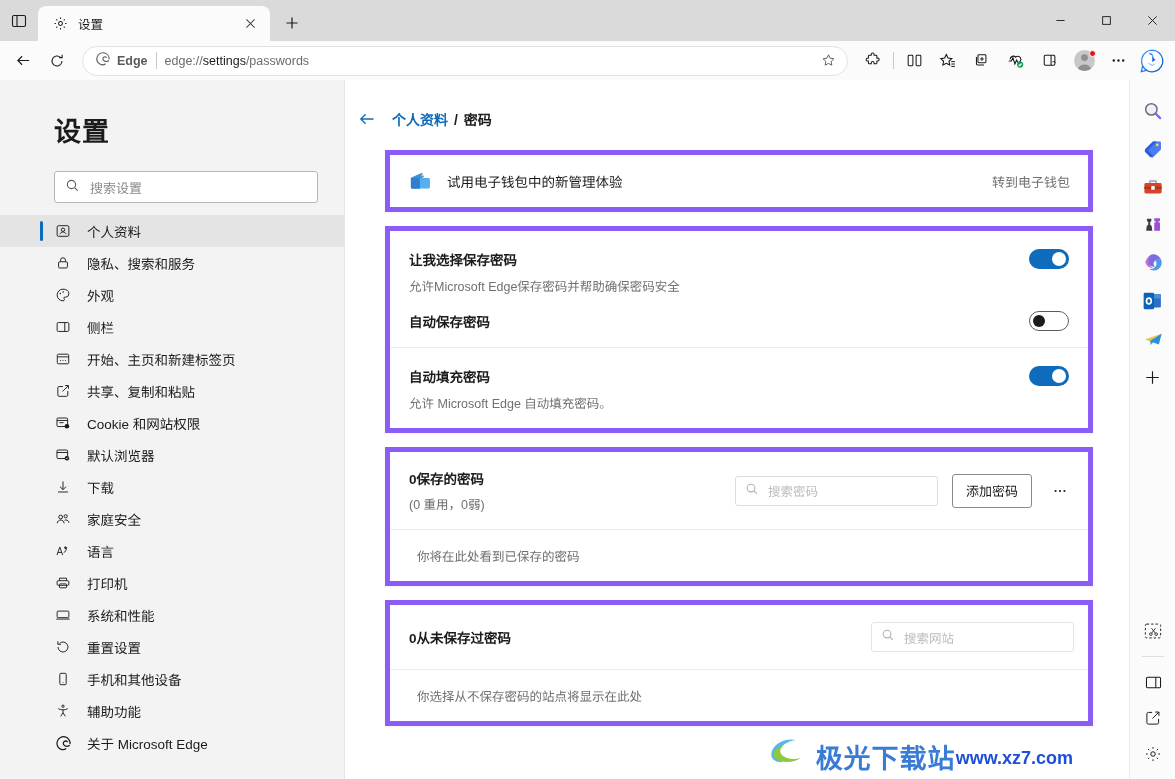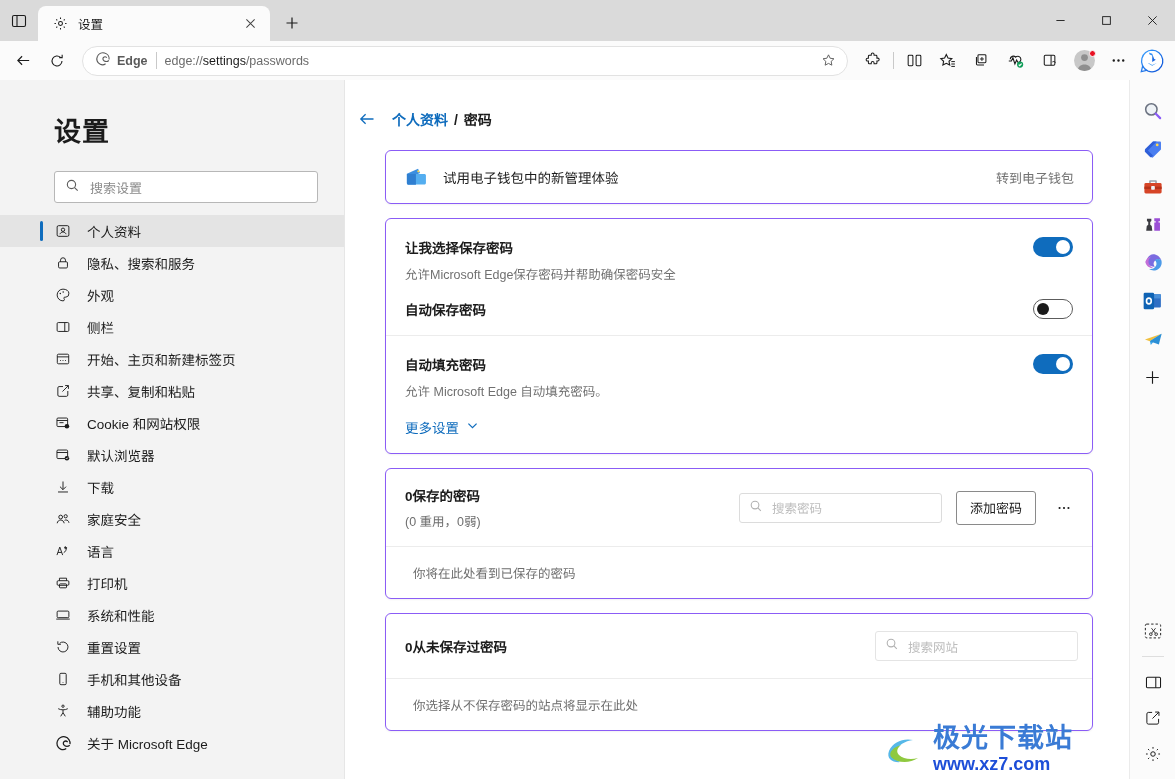--- a/index.html
+++ b/index.html
@@ -97,21 +97,21 @@
   .content { flex: 1; background:#ffffff; padding: 0; overflow:hidden; position:relative; }
   .breadcrumb-row { display:flex; align-items:center; gap:14px; padding: 28px 0 0 11px; }
   .back-arrow { width:22px;height:22px;display:flex;align-items:center;justify-content:center;color:#0f6cbd; flex:0 0 22px;}
   .breadcrumb { font-size:14px; font-weight:700; }
   .bc-link { color:#0f6cbd; }
   .bc-sep { color:#1b1b1b; margin:0 2px; }
   .bc-cur { color:#1b1b1b; }
 
   .cards { padding: 20px 36px 0 40px; }
   .card {
-    background:#ffffff; border:1px solid #8b5cf6; border-radius:6px;
+    background:#ffffff; border:5px solid #8b5cf6; border-radius:0;
     box-shadow: 0 1px 2px rgba(0,0,0,0.055); margin-bottom:14px;
   }
   
   .wallet-row { display:flex; align-items:center; padding: 13px 18px 13px 17px; gap:14px;}
   .wallet-ico { width:26px;height:26px;flex:0 0 26px;display:flex;align-items:center;justify-content:center;}
   .wallet-text { font-size:13.5px;color:#1b1b1b; flex:1;}
   .wallet-link { font-size:13px;color:#737373; }
 
   
   .setting-block { padding: 18px 19px 16px 19px; }
@@ -160,21 +160,21 @@
   }
   .rail-ico { width:34px;height:34px;display:flex;align-items:center;justify-content:center;border-radius:6px;}
   .rail-sep { width:22px;height:1px;background:#dedede;margin:6px 0;}
   .rail-bottom { position:absolute; bottom:8px; left:0; width:46px; display:flex;flex-direction:column;align-items:center;gap:2px;}
 
   
   .watermark {
     position:absolute; right:56px; bottom:6px; display:flex; align-items:flex-end; gap:2px;
     pointer-events:none; user-select:none;
   }
-  .wm-text { display:flex; flex-direction:column; align-items:flex-start; line-height:1;text-align:center;}
+  .wm-text { display:flex; flex-direction:row; align-items:flex-start; line-height:1;text-align:center;}
   .wm-cn { font-size:27px; font-weight:700; color:#3a7bd5; letter-spacing:1px;}
   .wm-url { font-size:18px; font-weight:700; color:#1d4ed8; margin-top:3px;}
 </style>
 </head>
 <body>
 
 <div class="window">
 
   <div class="titlebar">
     <div class="tab-strip-icon">
@@ -590,28 +590,20 @@
           </div>
 
           <div class="setting-block">
             <div class="srow">
               <div class="srow-title">自动填充密码</div>
               <div class="toggle on">
                   <span class="knob"></span>
                 </div>
             </div>
             <div class="srow-desc">允许 Microsoft Edge 自动填充密码。</div>
-            <div class="more-link">
-              <span>更多设置</span>
-              <span>
-                <svg width="13" height="13" viewBox="0 0 14 14" fill="none" stroke="#0f6cbd" stroke-width="1.3">
-                  <path d="M2.6 5l4.4 4.4L11.4 5"></path>
-                </svg>
-              </span>
-            </div>
           </div>
         </div>
 
         <div class="card">
           <div class="pw-head">
             <div class="pw-head-left">
               <div class="pw-count">0保存的密码</div>
               <div class="pw-sub">(0 重用，0弱)</div>
             </div>
             <div class="pw-search">

